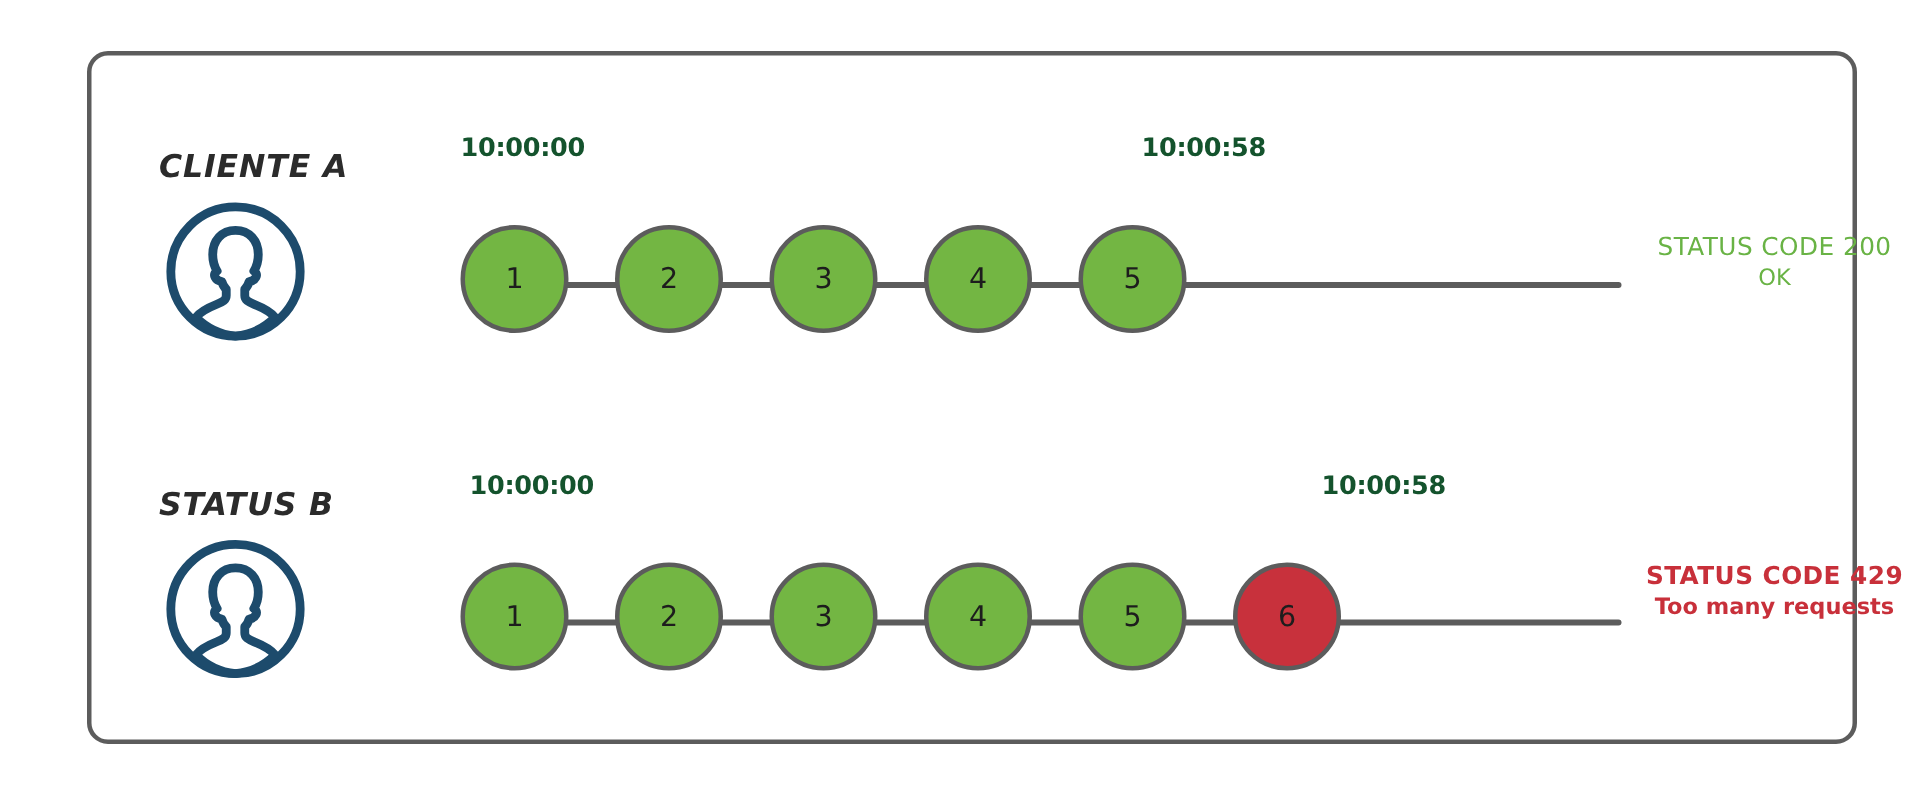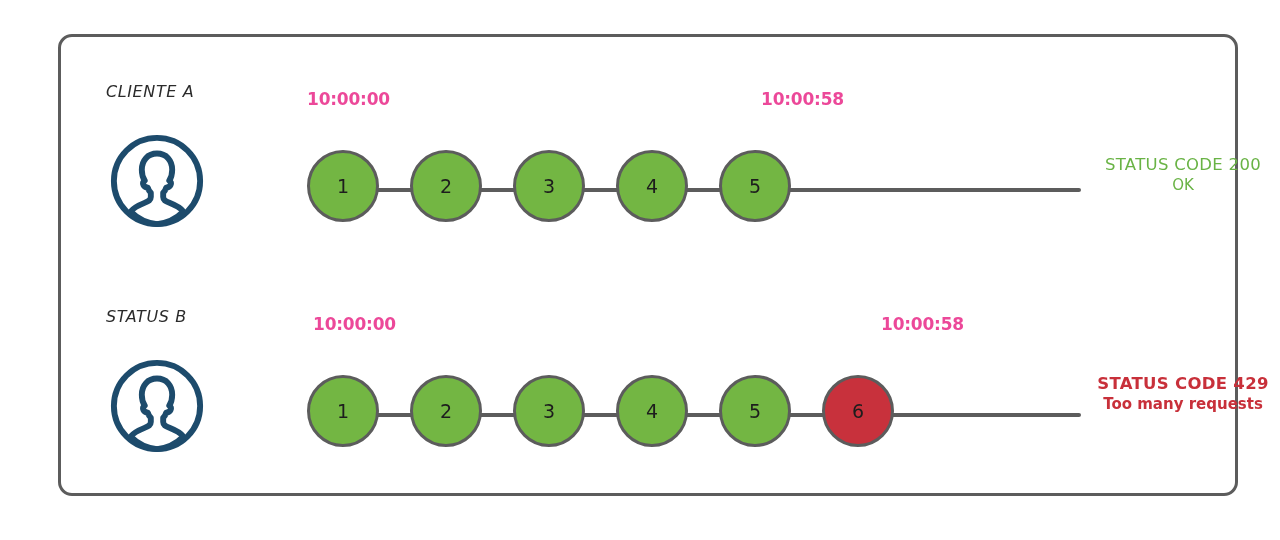--- a/index.html
+++ b/index.html
@@ -34,25 +34,25 @@
     width: 100%;
     height: 0;
   }
   #client-row-a { top: 0; }
   #client-row-b { top: 225px; }
 
   
   .client-label {
     position: absolute;
     left: 45px;
-    top: 45px;
-    font-family: "DejaVu Sans", sans-serif;
-    font-size: 16px;
+    top: 62px;
+    font-family: "DejaVu Sans", sans-serif;
+    font-size: 21px;
     font-style: italic;
-    font-weight: 400;
+    font-weight: 700;
     letter-spacing: 0.6px;
     color: #2b2b2b;
     white-space: nowrap;
   }
 
   
   .avatar {
     position: absolute;
     left: 47px;
     top: 95px;
@@ -62,21 +62,21 @@
   .avatar svg { display: block; width: 98px; height: 98px; }
 
   
   .timestamp {
     position: absolute;
     top: 52px;
     font-family: "DejaVu Sans", sans-serif;
     font-size: 17px;
     font-weight: bold;
     letter-spacing: -0.2px;
-    color: #ec4899;
+    color: #14532d;
     white-space: nowrap;
   }
 
   
   .chain {
     position: absolute;
     top: 113px;
     left: 246px;
     height: 80px;
   }

